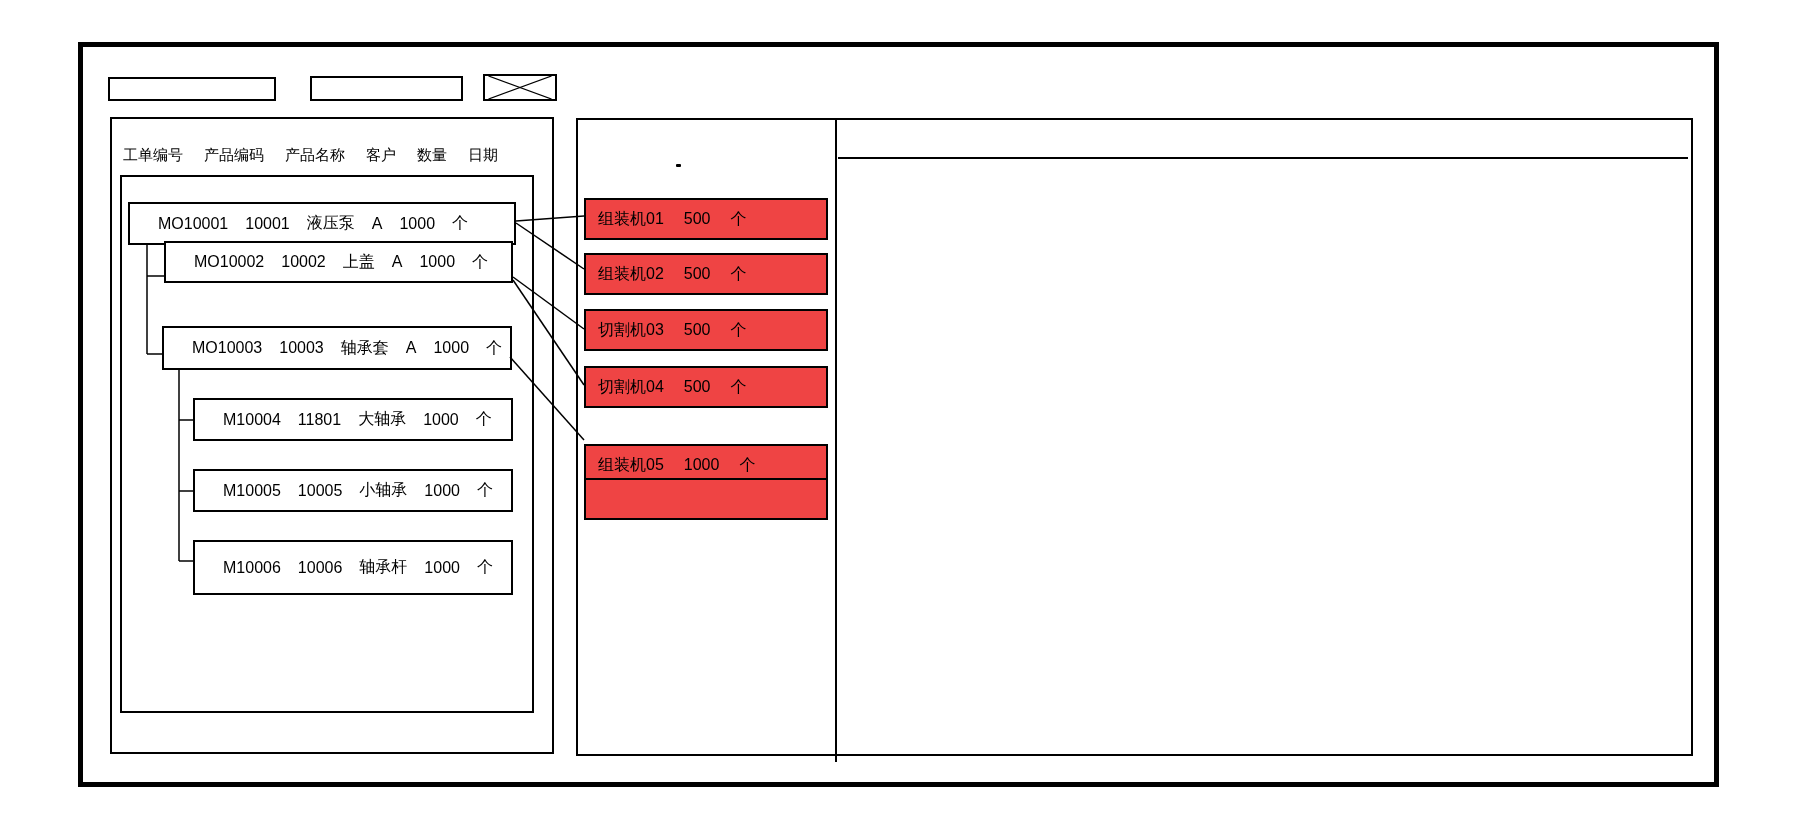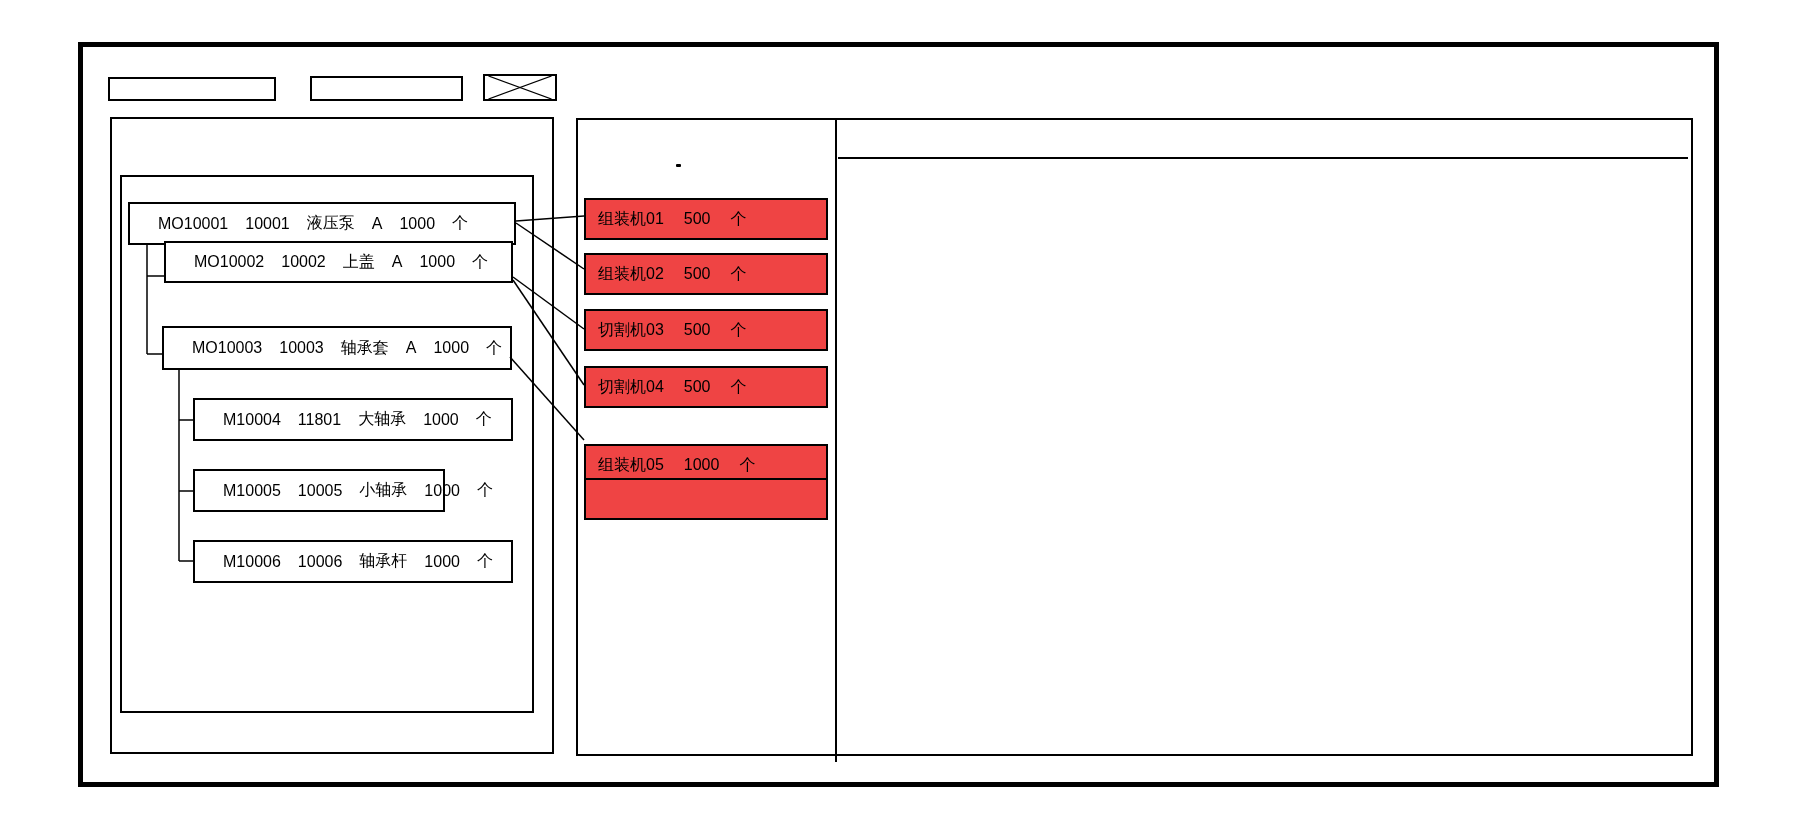--- a/index.html
+++ b/index.html
@@ -40,20 +40,28 @@
   <div class="rect tb1"></div>
   <div class="rect tb2"></div>
   <div class="rect xbox">
     <svg viewBox="0 0 74 27">
       <line x1="0" y1="0" x2="74" y2="27" stroke="#000" stroke-width="1.5"></line>
       <line x1="0" y1="27" x2="74" y2="0" stroke="#000" stroke-width="1.5"></line>
     </svg>
   </div>
 
   <div class="panel left-panel"></div>
+  <div class="header-row">
+    <span>工单编号</span>
+    <span>产品编码</span>
+    <span>产品名称</span>
+    <span>客户</span>
+    <span>数量</span>
+    <span>日期</span>
+  </div>
   <div class="panel tree-box"></div>
 
   <div class="obox" style="left:128px;top:202px;width:388px;height:43px">
     <span>MO10001</span>
     <span>10001</span>
     <span>液压泵</span>
     <span>A</span>
     <span>1000</span>
     <span>个</span>
   </div>
@@ -74,29 +82,29 @@
     <span>个</span>
   </div>
   <div class="obox" style="left:193px;top:398px;width:320px;height:43px">
     <span>M10004</span>
     <span>11801</span>
     <span>大轴承</span>
 
     <span>1000</span>
     <span>个</span>
   </div>
-  <div class="obox" style="left:193px;top:469px;width:252px;height:43px">
+  <div class="obox" style="left:193px;top:469px;width:320px;height:43px">
     <span>M10005</span>
     <span>10005</span>
     <span>小轴承</span>
 
     <span>1000</span>
     <span>个</span>
   </div>
-  <div class="obox" style="left:193px;top:540px;width:320px;height:43px">
+  <div class="obox" style="left:193px;top:540px;width:320px;height:55px">
     <span>M10006</span>
     <span>10006</span>
     <span>轴承杆</span>
 
     <span>1000</span>
     <span>个</span>
   </div>
 
   <div class="panel mr-box"></div>
   <div class="vline"></div>

